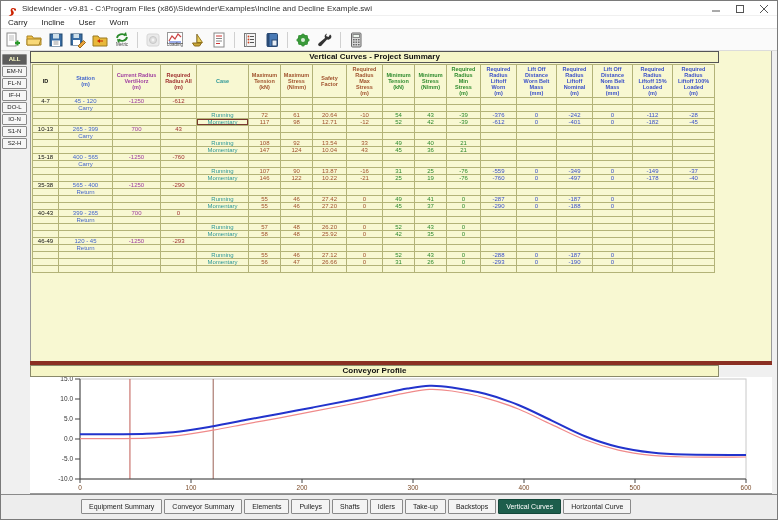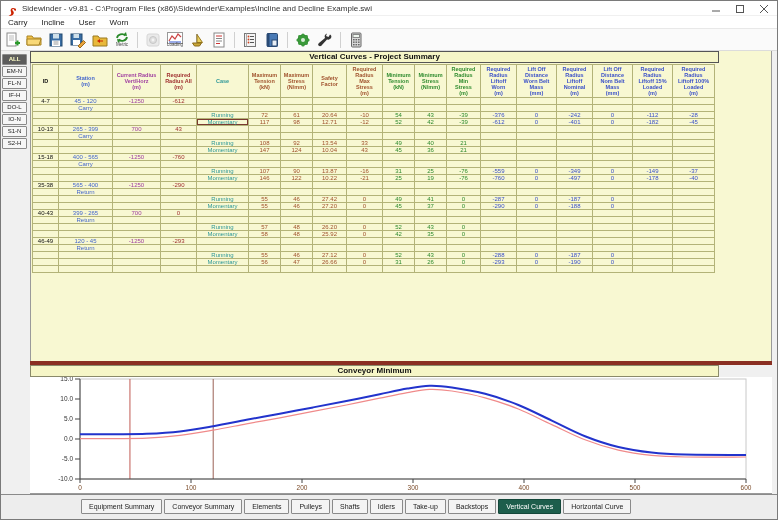--- a/index.html
+++ b/index.html
@@ -836,21 +836,21 @@
             <td></td>
             <td></td>
             <td></td>
             <td></td>
             <td></td>
           </tr>
         </tbody>
       </table>
 
     <div class="divider"></div>
-    <div class="band band-chart">Conveyor Minimum</div>
+    <div class="band band-chart">Conveyor Profile</div>
     <div class="chart-white">
       <svg id="chartSvg" width="742" height="116">
           <rect x="50" y="2" width="666" height="100" fill="#ffffff" stroke="#c8c8c8"></rect>
           <line x1="99.95" y1="2" x2="99.95" y2="102" stroke="#c05a52" stroke-width="1"></line>
           <line x1="183.2" y1="2" x2="183.2" y2="102" stroke="#9a6055" stroke-width="1"></line>
           <line x1="50" y1="2" x2="50" y2="102" stroke="#444"></line>
           <line x1="50" y1="102" x2="716" y2="102" stroke="#444"></line>
           <line x1="45" y1="2" x2="50" y2="2" stroke="#444"></line>
           <text x="43" y="4" text-anchor="end" font-size="6.5" fill="#333">15.0</text>
           <line x1="45" y1="22" x2="50" y2="22" stroke="#444"></line>

